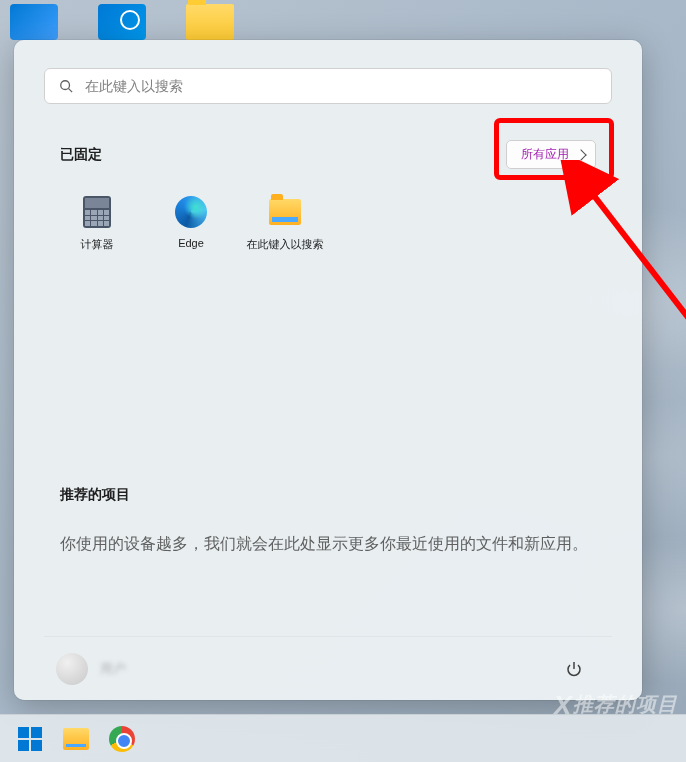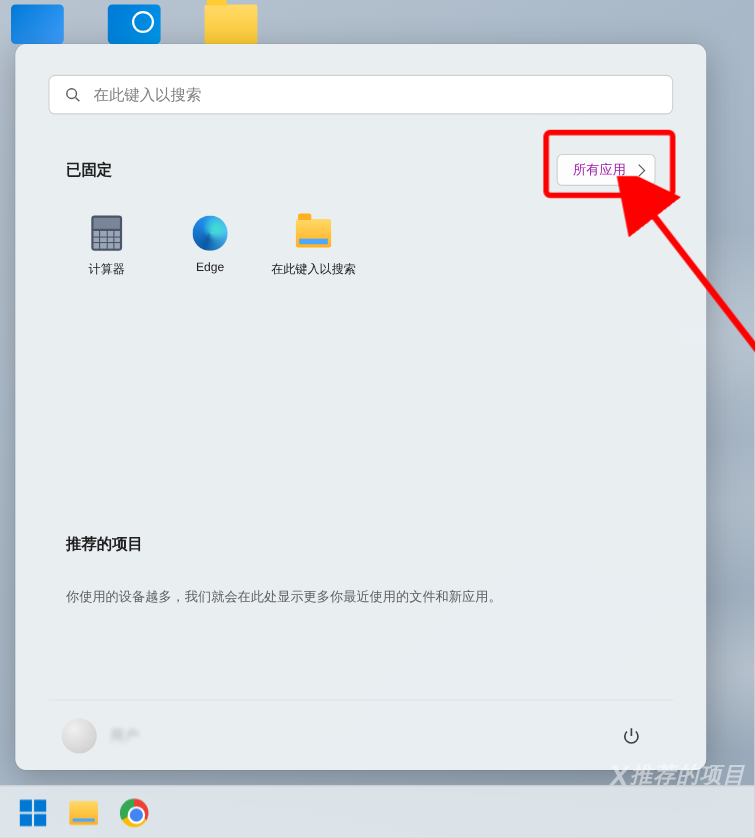--- a/index.html
+++ b/index.html
@@ -171,21 +171,21 @@
       margin-top: 230px;
       padding: 0 16px;
     }
     .recommended-title {
       font-size: 14px;
       font-weight: 600;
       color: #202020;
       margin-bottom: 30px;
     }
     .recommended-text {
-      font-size: 12px;
+      font-size: 16px;
       color: #606060;
     }
     .footer {
       margin-top: auto;
       height: 64px;
       display: flex;
       align-items: center;
       justify-content: space-between;
       padding: 0 20px 0 12px;
       border-top: 1px solid rgba(0,0,0,0.04);

